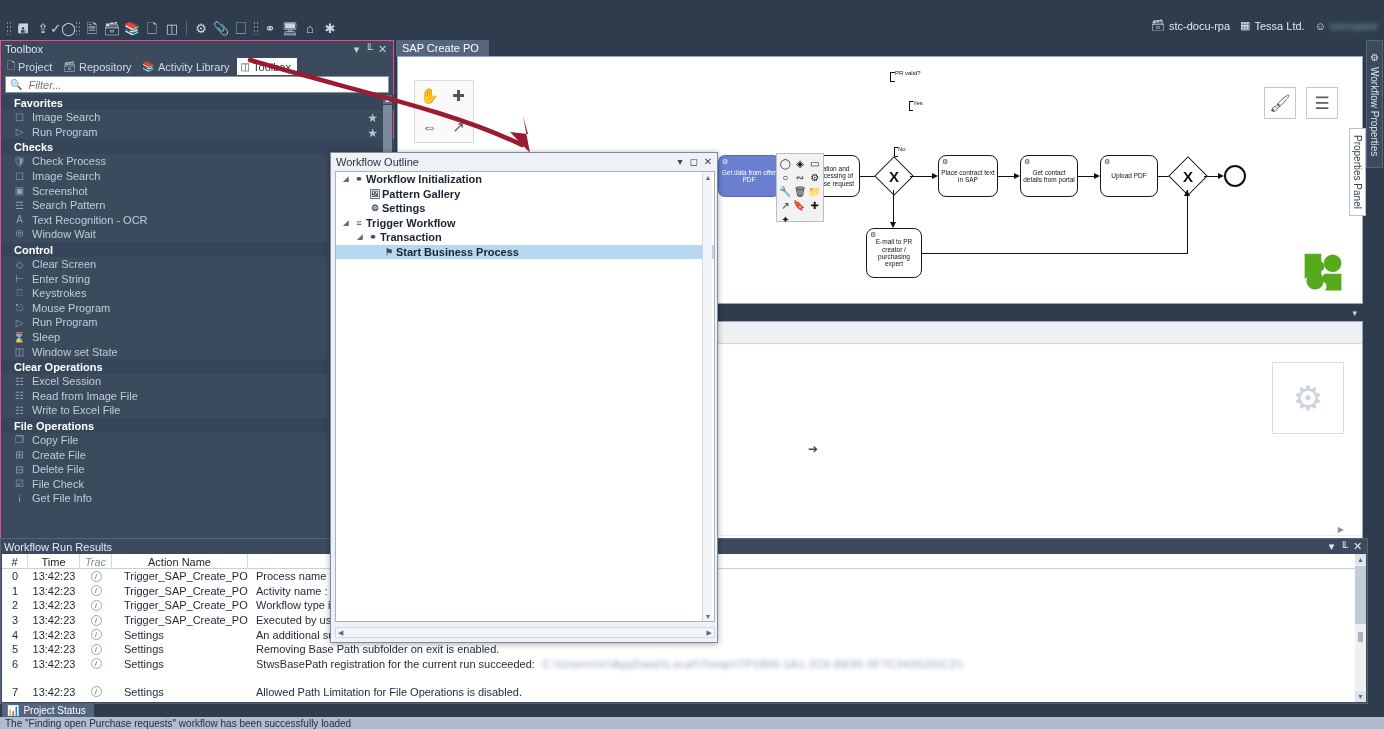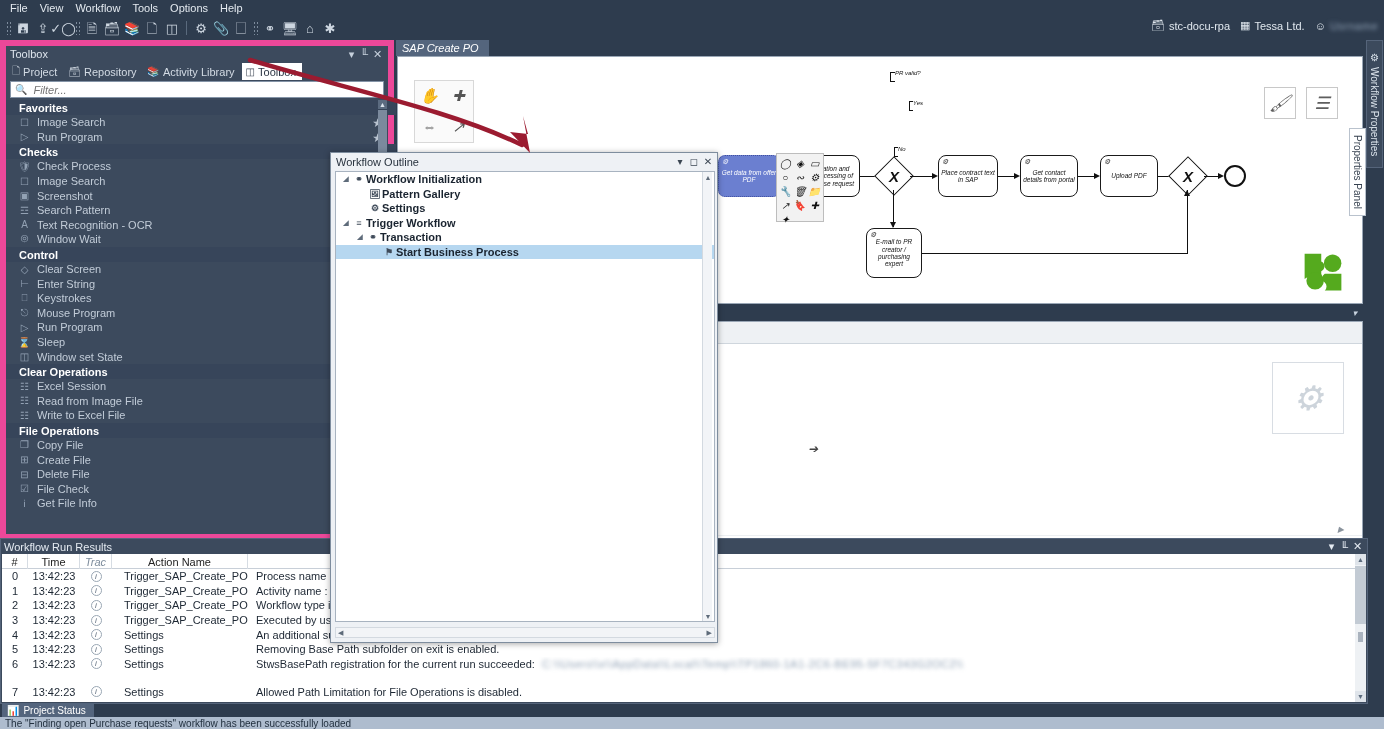--- a/index.html
+++ b/index.html
@@ -41,21 +41,21 @@
     font-size: 11px; color: #e0e7ee;
   }
   .topright .grp { display: flex; align-items: center; gap: 4px; }
   .blurtext {
     color: #8fa0b4; filter: blur(2px); letter-spacing: .5px;
   }
 
   
   .toolbox {
     position: absolute; left: 0; top: 40px; width: 394px; height: 500px;
-    background: #3c4a5d; border: 6px solid #ec4899;
+    background: #3c4a5d; border: 1px solid #ec4899;
   }
   .panelhdr {
     height: 16px; background: #3c4a5d; display: flex; align-items: center;
     padding: 0 4px; font-size: 11px; color: #dde4ec;
   }
   .panelhdr .ttl { flex: 1; }
   .panelhdr .btn { width: 13px; text-align: center; color: #c6d0dc; cursor: default; font-size: 11px; }
 
   .tabrow { display: flex; align-items: flex-end; height: 18px; padding-left: 2px; gap: 1px; }
   .tab {
@@ -93,21 +93,20 @@
   .tbxscroll .up, .tbxscroll .dn {
     width: 9px; height: 9px; background: #5b6b80; color: #dbe3ec; font-size: 7px;
     display: flex; align-items: center; justify-content: center;
   }
   .tbxscroll .thumb { position: absolute; top: 10px; left: 0; width: 9px; height: 60px; background: #7b8a9d; }
 
   
   .editor {
     position: absolute; left: 396px; top: 40px; width: 968px; height: 495px;
     background: #2e3c4e;
-    font-style: italic;
   }
   .doctab {
     position: absolute; left: 0; top: 0; height: 16px; display: flex; align-items: center;
     padding: 0 10px 0 6px; background: #54657d; color: #fff; font-size: 11px;
   }
   .canvas {
     position: absolute; left: 1px; top: 16px; width: 966px; height: 248px;
     background: #fff; border: 1px solid #9aa7b6; overflow: hidden;
   }
   .canvas-tools {
@@ -252,28 +251,20 @@
     padding: 0 2px; font-size: 7px; color: #5e6b7a; }
 
   
   .annot { position: absolute; left: 230px; top: 50px; width: 330px; height: 120px; pointer-events: none; }
 </style>
 </head>
 <body>
 
 <div id="app">
 
-  <div class="menubar">
-    <div class="mi">File</div>
-    <div class="mi">View</div>
-    <div class="mi">Workflow</div>
-    <div class="mi">Tools</div>
-    <div class="mi">Options</div>
-    <div class="mi">Help</div>
-  </div>
 
   <div class="toolbar">
     <div class="tbgrip"></div>
     <div class="tbbtn">🖪</div>
     <div class="tbbtn">⇪</div>
     <div class="tbbtn">✓◯</div>
     <div class="tbgrip"></div>
     <div class="tbbtn">🗎</div>
     <div class="tbbtn">🗃</div>
     <div class="tbbtn">📚</div>

